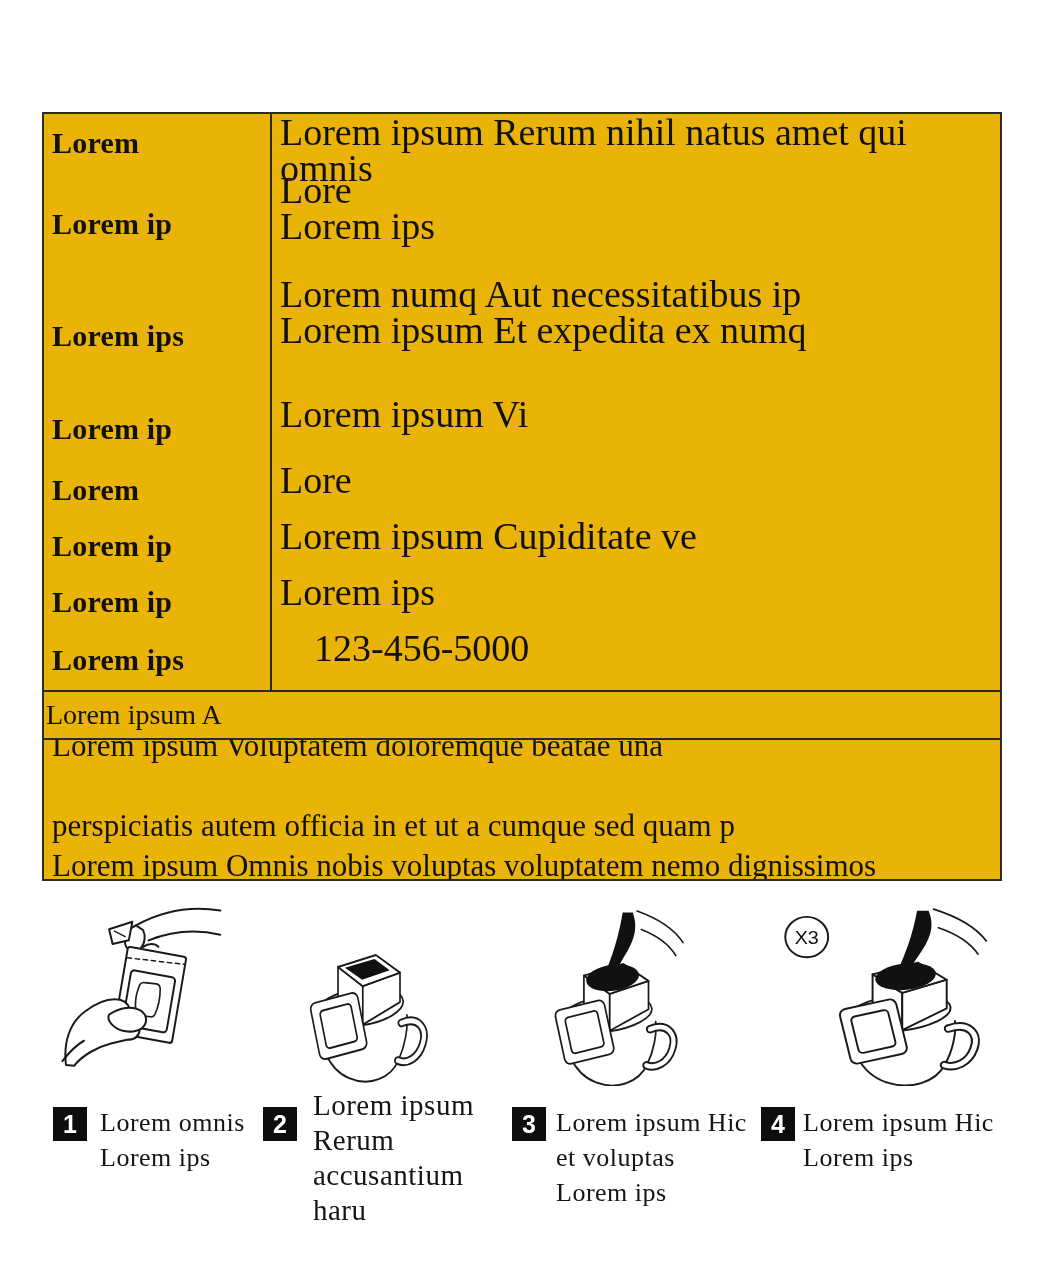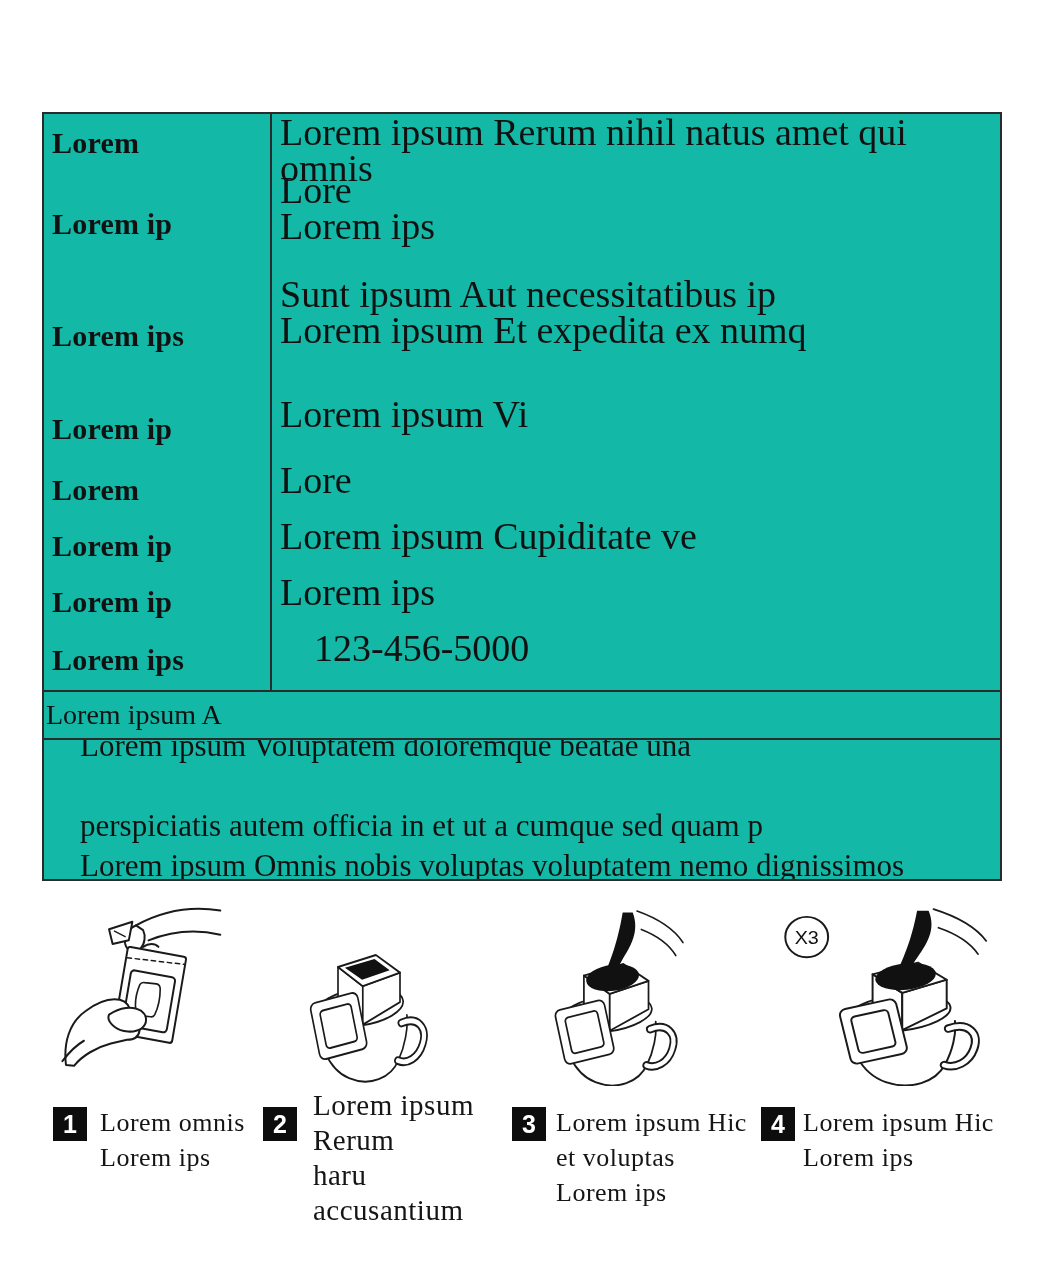--- a/index.html
+++ b/index.html
@@ -2,36 +2,36 @@
 <html><head>
 <meta charset="utf-8">
 <style>
   html,body{margin:0;padding:0;background:#ffffff;}
   body{width:1045px;height:1280px;position:relative;overflow:hidden;
        font-family:"Liberation Serif","DejaVu Serif",serif;color:#111111;}
   .abs{position:absolute;}
 
   
   .doc-table{position:absolute;left:42px;top:112px;width:960px;height:769px;
-             border:2px solid #2b2b2b;box-sizing:border-box;background:#14b8a6;}
+             border:2px solid #2b2b2b;box-sizing:border-box;background:#eab308;}
   .tbl-top{height:576px;display:flex;flex-direction:column;}
   .t-row{display:flex;flex:0 0 auto;}
   .t-label{width:228px;box-sizing:border-box;border-right:2px solid #2b2b2b;
            display:flex;align-items:center;padding-left:8px;
            font-size:30px;font-weight:600;letter-spacing:.2px;}
   .t-val{flex:1;display:flex;flex-direction:column;justify-content:flex-start;
          padding-left:8px;font-size:38px;line-height:36px;}
   .h58{height:58px}.h104{height:104px}.h120{height:120px}.h66{height:66px}
   .h56{height:56px}.h60{height:60px}
   .indent{padding-left:34px;}
 
   .tbl-mid{height:50px;box-sizing:border-box;border-top:2px solid #2b2b2b;
            border-bottom:2px solid #2b2b2b;display:flex;align-items:center;
            padding-left:2px;font-size:28px;}
-  .tbl-note{height:139px;overflow:hidden;padding-left:8px;margin-left:28px;}
+  .tbl-note{height:139px;overflow:hidden;padding-left:8px;}
   .tbl-note-inner{margin-top:-14px;}
   .note-line{height:40px;line-height:40px;font-size:31px;white-space:nowrap;}
 
   
   .step-num{position:absolute;width:34px;height:34px;background:#0d0d0d;color:#ffffff;
             display:flex;align-items:center;justify-content:center;
             font-family:"Liberation Sans","DejaVu Sans",sans-serif;
             font-weight:700;font-size:25px;}
   .caption{position:absolute;font-size:26px;line-height:35px;letter-spacing:.5px;
            color:#151515;}
@@ -87,21 +87,21 @@
       <div class="t-label">Lorem ip</div>
       <div class="t-val">
         <div>Lore</div>
         <div>Lorem ips</div>
       </div>
     </div>
 
     <div class="t-row h120">
       <div class="t-label">Lorem ips</div>
       <div class="t-val">
-        <div>Sunt ipsum Aut necessitatibus ip</div>
+        <div>Lorem numq Aut necessitatibus ip</div>
         <div>Lorem ipsum Et expedita ex numq</div>
       </div>
     </div>
 
     <div class="t-row h66">
       <div class="t-label">Lorem ip</div>
       <div class="t-val">
           <div>Lorem ipsum Vi</div>
         </div>
     </div>
@@ -196,22 +196,22 @@
 <div class="caption" style="left:100px;top:1105px;width:180px">
   <div>Lorem omnis</div>
   <div>Lorem ips</div>
 </div>
 
 <div class="step-num" style="left:263px;top:1107px">2</div>
 <div class="cap-clip" style="left:313px;top:1096px;width:175px;height:152px">
   <div class="inner">
     <div>Lorem ipsum</div>
     <div>Rerum</div>
+    <div>accusantium</div>
     <div>haru</div>
-    <div>accusantium</div>
   </div>
 </div>
 
 <div class="step-num" style="left:512px;top:1107px">3</div>
 <div class="caption" style="left:556px;top:1105px;width:210px">
   <div>Lorem ipsum Hic</div>
   <div>et voluptas</div>
   <div>Lorem ips</div>
 </div>
 

